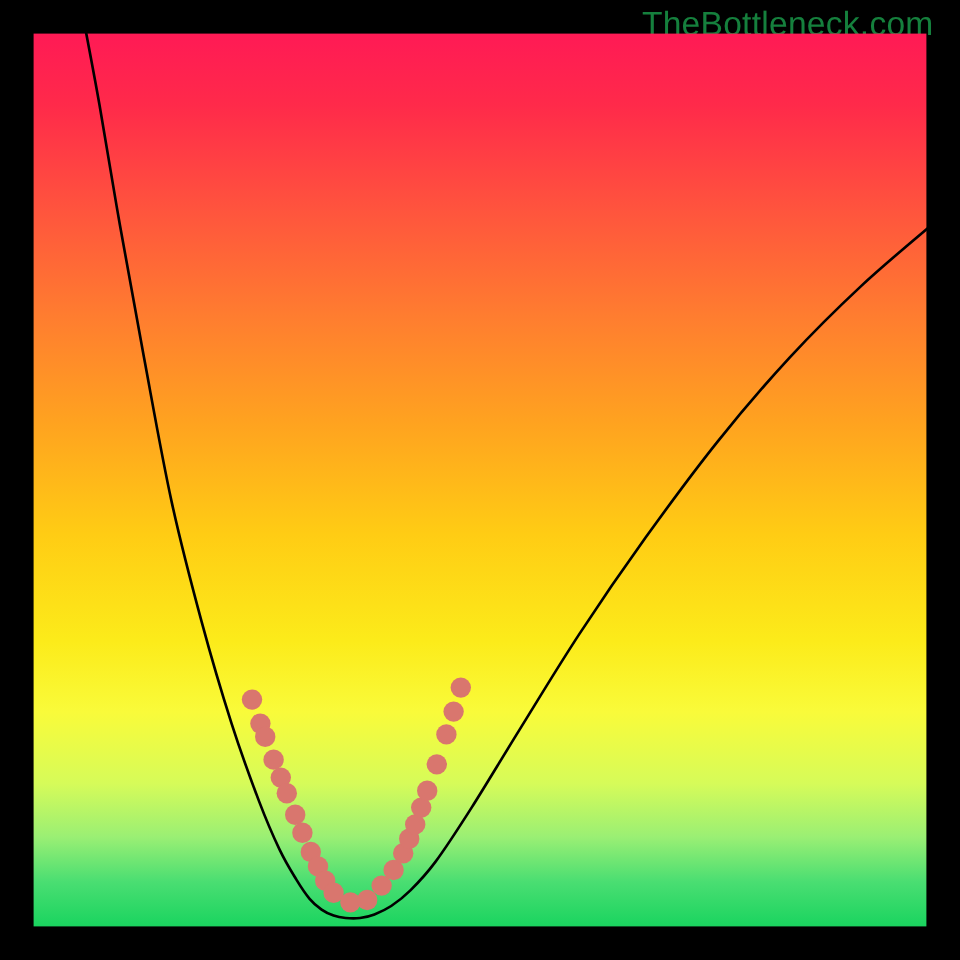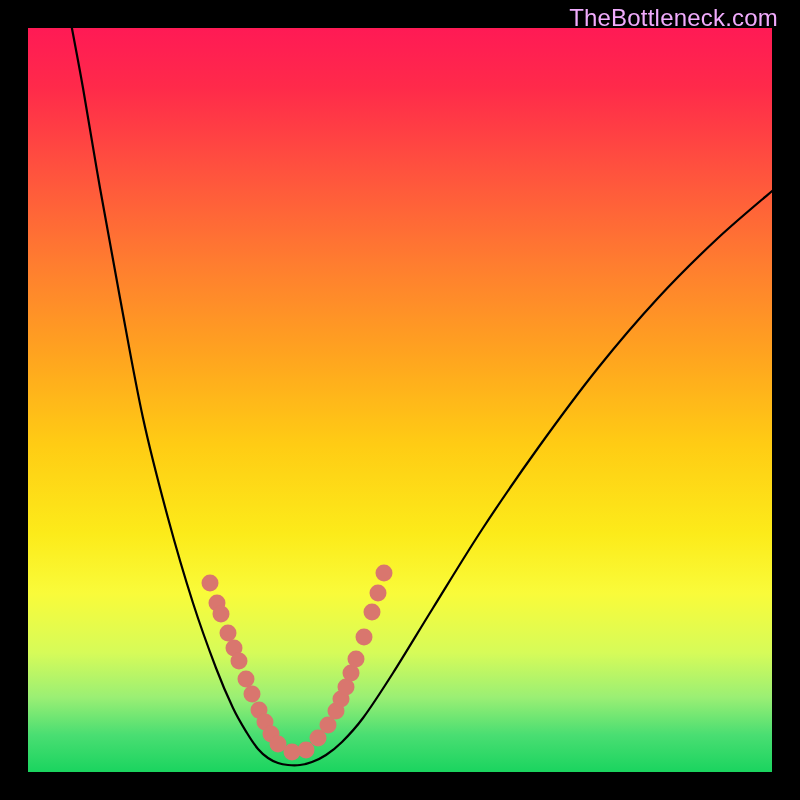--- a/index.html
+++ b/index.html
@@ -30,22 +30,22 @@
       #d6fb59 84%,
       #9aef74 90%,
       #4ade72 95%,
       #1ad45f 100%
     );
   }
   .watermark {
     position: absolute;
     top: 4px;
     right: 22px;
-    color: #f0abfc;
-    font-size: 24px;
+    color: #15803d;
+    font-size: 28px;
     font-weight: 500;
     letter-spacing: 0.2px;
     user-select: none;
   }
   svg.overlay {
     position: absolute;
     left: 0;
     top: 0;
     width: 744px;
     height: 744px;

